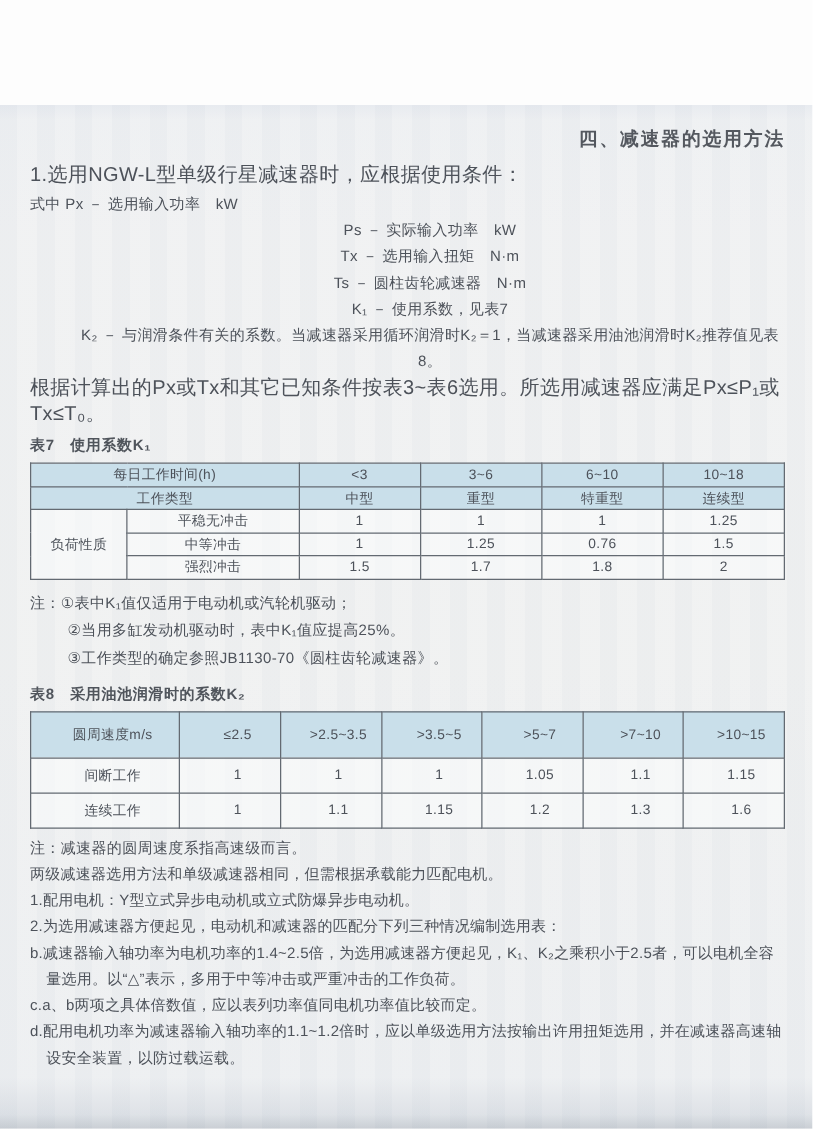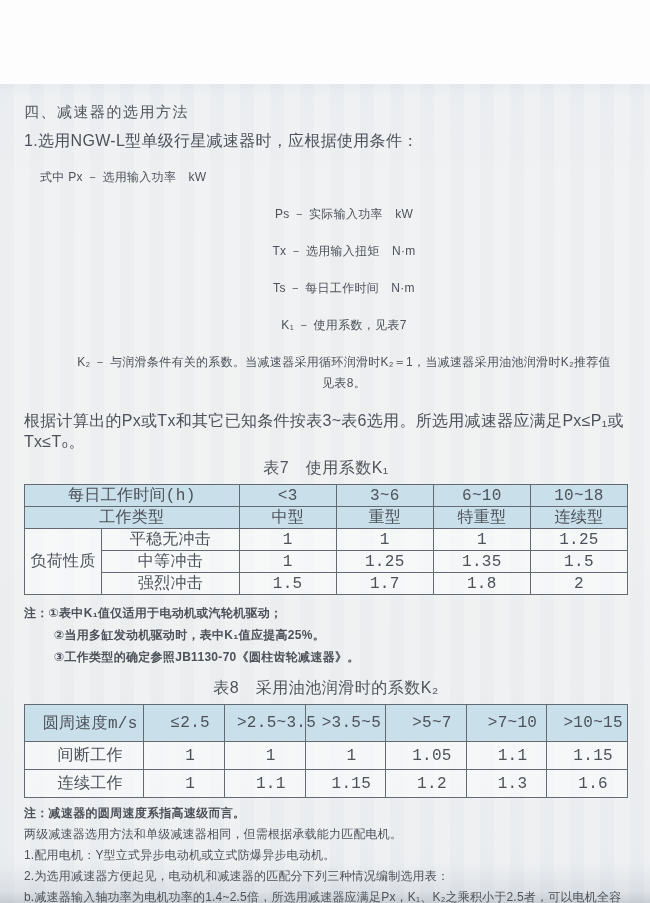--- a/index.html
+++ b/index.html
@@ -18,63 +18,63 @@
   .scan::before{
     content:"";position:absolute;inset:0;pointer-events:none;
     background:repeating-linear-gradient(90deg,
       rgba(176,188,204,0.06) 0 14px, rgba(255,255,255,0.05) 14px 30px);
   }
   .content{
     position:absolute;left:0;top:0;width:650px;box-sizing:border-box;
     padding:19px 22px 0 24px;color:#4d525a;
   }
   .sec-h{
-    margin:0 0 9px 0;font-size:15px;font-weight:normal;color:#54585f;
-    letter-spacing:1.5px;line-height:18px;
+    margin:0 0 9px 0;font-size:15px;font-weight:bold;color:#54585f;
+    letter-spacing:1.5px;line-height:18px;text-align:right;
   }
   .h2gap{margin-top:15px;}
   .body-line{margin:0;font-size:16px;line-height:21px;letter-spacing:0.3px;}
   .mb{margin-bottom:2px;}
   .formula{margin:1px 0 3px 0;padding-left:112px;font-size:12px;line-height:20px;letter-spacing:0.5px;}
-  .def{margin:16px;font-size:12px;line-height:21px;letter-spacing:0.3px;}
+  .def{margin:0;font-size:12px;line-height:21px;letter-spacing:0.3px;}
   .def.ind{padding-left:36px;text-align:center;}
-  .tcap{margin:6px 0 5px 0;text-align:center;font-size:16px;font-weight:normal;color:#50555c;letter-spacing:0.5px;}
+  .tcap{margin:6px 0 5px 0;text-align:left;font-size:12px;font-weight:bold;color:#50555c;letter-spacing:0.5px;}
   table.tbl{
     width:100%;border-collapse:collapse;table-layout:fixed;
-    font-size:16px;color:#4d525a;margin:0;font-family:Liberation Mono, monospace;
+    font-size:11px;color:#4d525a;margin:0;
   }
   table.tbl td{
     border:1px solid #636a72;text-align:center;vertical-align:middle;
     padding:0;background:rgba(252,253,253,0.55);letter-spacing:0.3px;
   }
   table.t7 td{height:17.5px;}
   table.tbl tr.hd td{background:#c9dfea;}
   table.t8 tr.hd td{height:36px;}
   table.t8 td{height:27px;padding-left:12px;}
   .notes{margin-top:7px;}
-  .note-line{margin:0;font-size:12px;line-height:22px;letter-spacing:0.3px;font-weight:bold;}
+  .note-line{margin:0;font-size:12px;line-height:22px;letter-spacing:0.3px;}
   .note-line.ind{padding-left:30px;}
   .after-t8{margin-top:5px;line-height:21px;}
   .p5{margin:0;font-size:12px;line-height:21px;letter-spacing:0.2px;}
   .hang{padding-left:13px;text-indent:-13px;}
 </style>
 </head>
 <body>
 
 <div class="page">
   <div class="scan">
     <div class="content">
 
       <h1 class="sec-h">四、减速器的选用方法</h1>
       <p class="body-line mb">1.选用NGW-L型单级行星减速器时，应根据使用条件：</p>
 
       <p class="def">式中 Px － 选用输入功率　kW</p>
       <p class="def ind">Ps － 实际输入功率　kW</p>
       <p class="def ind">Tx － 选用输入扭矩　N·m</p>
-      <p class="def ind">Ts － 每日工作时间　N·m</p>
+      <p class="def ind">Ts － 圆柱齿轮减速器　N·m</p>
       <p class="def ind">K₁ － 使用系数，见表7</p>
       <p class="def ind">K₂ － 与润滑条件有关的系数。当减速器采用循环润滑时K₂＝1，当减速器采用油池润滑时K₂推荐值见表8。</p>
       <p class="body-line">根据计算出的Px或Tx和其它已知条件按表3~表6选用。所选用减速器应满足Px≤P₁或Tx≤T₀。</p>
 
       <p class="tcap">表7　使用系数K₁</p>
       <table class="tbl t7">
         <colgroup>
           <col style="width:12.8%">
             <col style="width:22.8%">
           <col style="width:16.1%">
@@ -102,21 +102,21 @@
             <td>平稳无冲击</td>
             <td>1</td>
             <td>1</td>
             <td>1</td>
             <td>1.25</td>
           </tr>
           <tr>
             <td>中等冲击</td>
             <td>1</td>
             <td>1.25</td>
-            <td>1.35</td>
+            <td>0.76</td>
             <td>1.5</td>
           </tr>
           <tr>
             <td>强烈冲击</td>
             <td>1.5</td>
             <td>1.7</td>
             <td>1.8</td>
             <td>2</td>
           </tr>
         </tbody>
@@ -168,19 +168,19 @@
             <td>1.6</td>
           </tr>
         </tbody>
       </table>
 
       <p class="note-line after-t8">注：减速器的圆周速度系指高速级而言。</p>
 
       <p class="p5">两级减速器选用方法和单级减速器相同，但需根据承载能力匹配电机。</p>
       <p class="p5">1.配用电机：Y型立式异步电动机或立式防爆异步电动机。</p>
       <p class="p5">2.为选用减速器方便起见，电动机和减速器的匹配分下列三种情况编制选用表：</p>
-      <p class="p5 hang">b.减速器输入轴功率为电机功率的1.4~2.5倍，所选用减速器应满足Px，K₁、K₂之乘积小于2.5者，可以电机全容量选用。以“△”表示，多用于中等冲击或严重冲击的工作负荷。</p>
+      <p class="p5 hang">b.减速器输入轴功率为电机功率的1.4~2.5倍，为选用减速器方便起见，K₁、K₂之乘积小于2.5者，可以电机全容量选用。以“△”表示，多用于中等冲击或严重冲击的工作负荷。</p>
       <p class="p5">c.a、b两项之具体倍数值，应以表列功率值同电机功率值比较而定。</p>
       <p class="p5 hang">d.配用电机功率为减速器输入轴功率的1.1~1.2倍时，应以单级选用方法按输出许用扭矩选用，并在减速器高速轴设安全装置，以防过载运载。</p>
 
     </div>
   </div>
 </div>
 
 </body></html>

